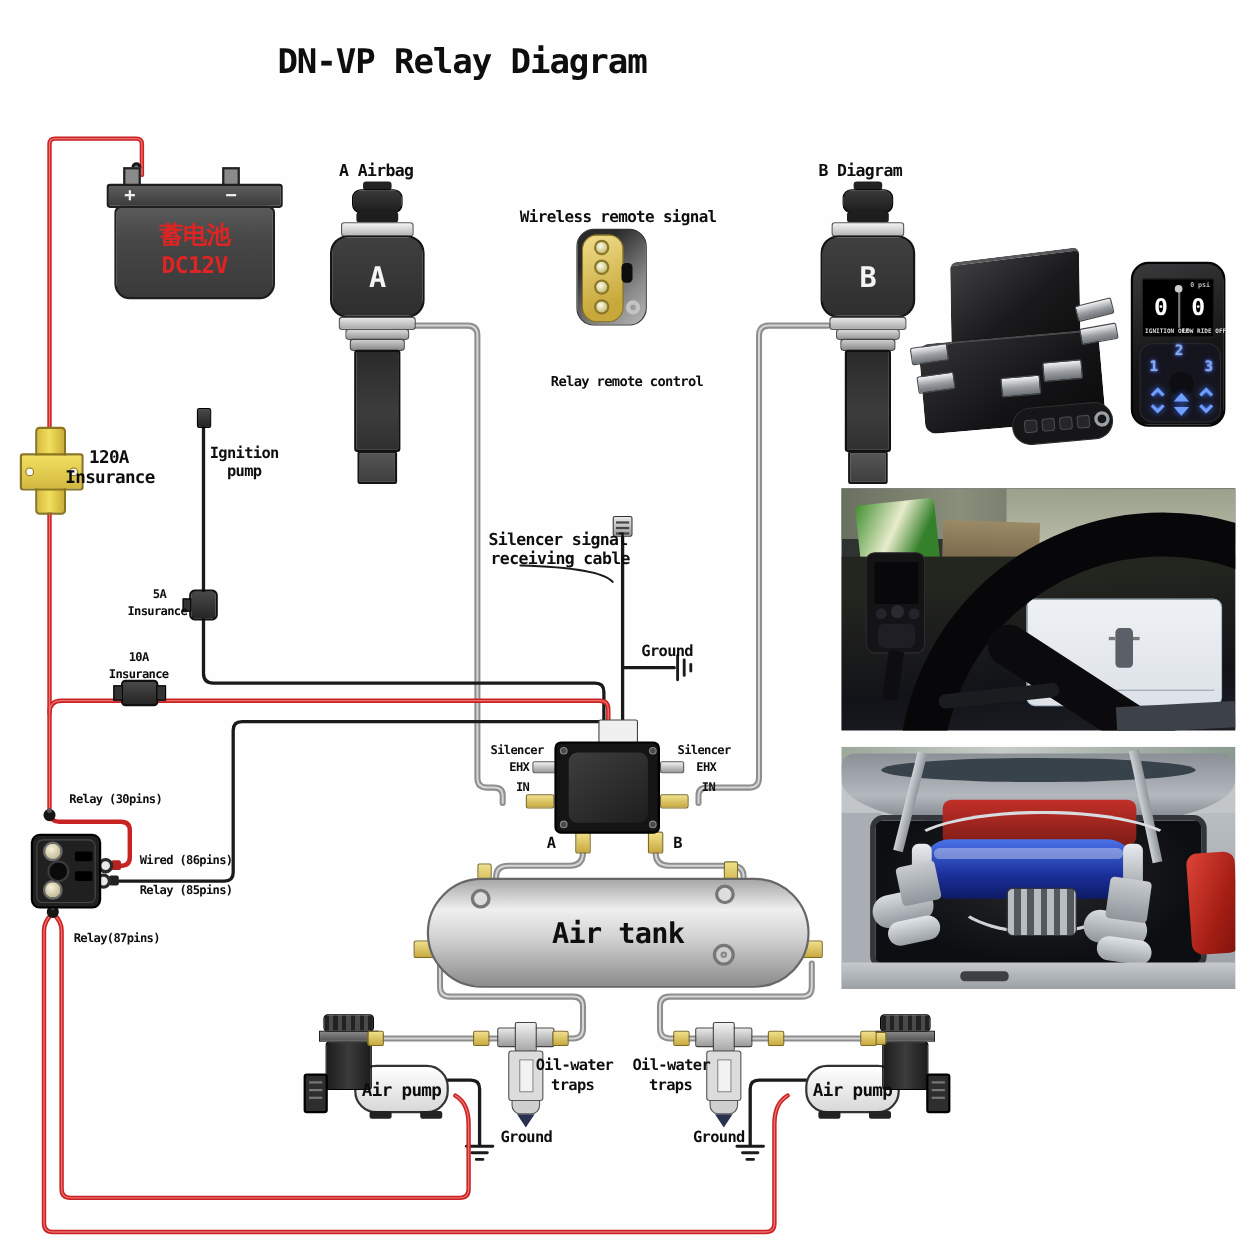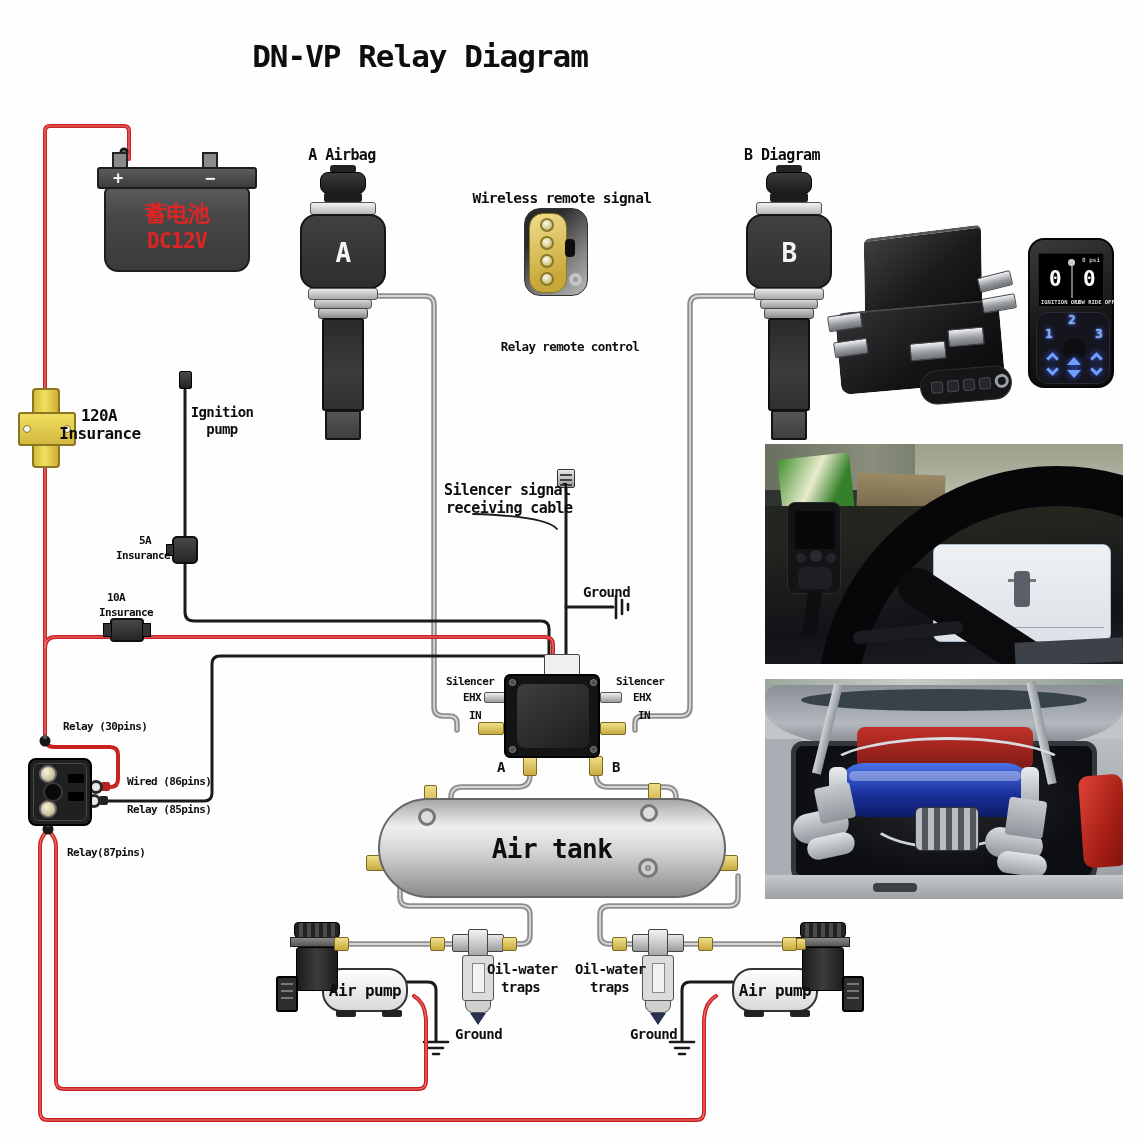--- a/index.html
+++ b/index.html
@@ -136,21 +136,21 @@
   <div class="lbl" style="left:222px; top:421px; transform:translateX(-50%);">pump</div>
 
   <div class="abs" style="left:172px; top:536px; width:26px; height:28px; background:linear-gradient(180deg,#484848,#262626); border:2px solid #101010; border-radius:5px;"></div>
   <div class="abs" style="left:166px; top:544px; width:8px; height:12px; background:#333; border:1px solid #000;"></div>
   <div class="lbl sm" style="left:145px; top:534px; transform:translateX(-50%);">5A</div>
   <div class="lbl sm" style="left:143px; top:549px; transform:translateX(-50%);">Insurance</div>
 
   <div class="abs" style="left:110px; top:618px; width:34px; height:24px; background:linear-gradient(180deg,#484848,#262626); border:2px solid #101010; border-radius:4px;"></div>
   <div class="abs" style="left:103px; top:623px; width:9px; height:14px; background:#333; border:1px solid #000;"></div>
   <div class="abs" style="left:142px; top:623px; width:9px; height:14px; background:#333; border:1px solid #000;"></div>
-  <div class="lbl sm" style="left:116px; top:591px; transform:translateX(-50%);">10A</div>
+  <div class="lbl sm" style="left:126px; top:591px; transform:translateX(-50%);">10A</div>
   <div class="lbl sm" style="left:126px; top:606px; transform:translateX(-50%);">Insurance</div>
 
   <div class="lbl" style="left:342px; top:146px; transform:translateX(-50%); font-size:15px;">A Airbag</div>
   <div class="abs" style="left:296px; top:165px; width:92px; height:275px;">
     <div class="abs" style="left:34px; top:0; width:26px; height:8px; background:#222; border-radius:3px;"></div>
     <div class="abs" style="left:24px; top:7px; width:46px; height:22px; background:linear-gradient(180deg,#3a3a3a,#1c1c1c); border-radius:8px; border:1px solid #000;"></div>
     <div class="abs" style="left:28px; top:28px; width:38px; height:9px; background:#1d1d1d; border-radius:2px;"></div>
     <div class="abs" style="left:14px; top:37px; width:66px; height:13px; background:linear-gradient(180deg,#f2f2f2,#b8b8b8); border:1px solid #555; border-radius:3px;"></div>
     <div class="abs" style="left:4px; top:49px; width:86px; height:75px; background:linear-gradient(180deg,#404040,#2e2e2e); border:2px solid #151515; border-radius:16px;">
       <div class="lbl" style="left:50%; top:22px; transform:translateX(-50%); color:#f4f4f4; font-size:26px;">A</div>
@@ -218,21 +218,21 @@
   </div>
   <div class="lbl sm" style="left:446px; top:675px;">Silencer</div>
   <div class="lbl sm" style="left:463px; top:691px;">EHX</div>
   <div class="lbl sm" style="left:469px; top:709px;">IN</div>
   <div class="lbl sm" style="left:616px; top:675px;">Silencer</div>
   <div class="lbl sm" style="left:633px; top:691px;">EHX</div>
   <div class="lbl sm" style="left:638px; top:709px;">IN</div>
   <div class="lbl" style="left:497px; top:759px;">A</div>
   <div class="lbl" style="left:612px; top:759px;">B</div>
 
-  <div class="abs" style="left:378px; top:793px; width:348px; height:108px;">
+  <div class="abs" style="left:388px; top:793px; width:348px; height:108px;">
     <div class="abs gold" style="left:46px; top:-8px; width:13px; height:24px;"></div>
     <div class="abs gold" style="left:270px; top:-10px; width:13px; height:24px;"></div>
     <div class="abs gold" style="left:-12px; top:62px; width:20px; height:16px;"></div>
     <div class="abs gold" style="left:340px; top:62px; width:20px; height:16px;"></div>
     <div class="abs" style="left:0; top:5px; width:348px; height:100px; border-radius:52px; border:2px solid #666; background:linear-gradient(180deg,#a8a8a8,#efefef 28%,#d2d2d2 55%,#8c8c8c);">
       <div class="abs" style="left:38px; top:8px; width:18px; height:18px; border-radius:50%; border:3px solid #777; background:#ddd;"></div>
       <div class="abs" style="left:260px; top:4px; width:18px; height:18px; border-radius:50%; border:3px solid #777; background:#ddd;"></div>
       <div class="abs" style="left:258px; top:58px; width:20px; height:20px; border-radius:50%; border:3px solid #777; background:#ccc;">
         <div class="abs" style="left:4px; top:4px; width:6px; height:6px; border-radius:50%; border:2px solid #888;"></div>
       </div>

